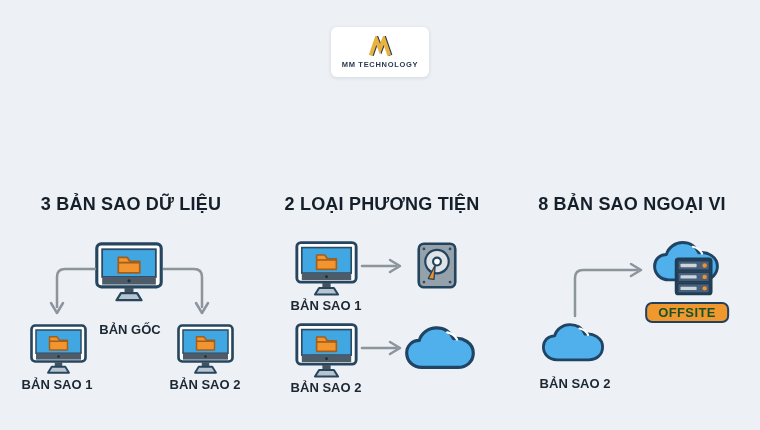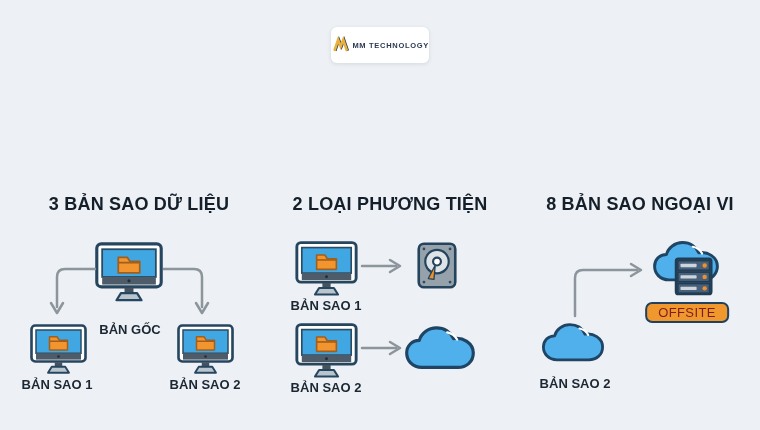--- a/index.html
+++ b/index.html
@@ -7,50 +7,50 @@
     position:relative;
     width:760px;height:430px;
     background:var(--background,#edf0f4);
     overflow:hidden;
     font-family:"Liberation Sans",sans-serif;
     margin:0 auto;
   }
   
   .logo-card{
     position:absolute;left:50%;top:27px;transform:translateX(-50%);
-    width:98px;height:36px;background:var(--card-white,#fff);
+    width:98px;height:50px;background:var(--card-white,#fff);
     border-radius:6px;box-shadow:0 1px 4px rgba(30,58,92,.12);
-    display:flex;flex-direction:row;align-items:center;justify-content:center;gap:2px;
+    display:flex;flex-direction:column;align-items:center;justify-content:center;gap:2px;
   }
   .logo-text{font-size:7.5px;font-weight:bold;letter-spacing:.7px;color:#2b3a52;white-space:nowrap;}
   
   .title{
     position:absolute;top:104px;left:0;right:0;text-align:center;
     font-size:40px;font-weight:bold;letter-spacing:-.5px;white-space:nowrap;
   }
   .title .t-main{color:var(--title-navy,#1e3a5c);}
   .title .t-accent{color:var(--title-orange,#f0982e);}
   
   .col-header{
     position:absolute;top:194px;transform:translateX(-50%);
     font-size:18px;font-weight:bold;letter-spacing:.2px;
-    color:var(--header-text,#141f2a);white-space:nowrap;margin-left:8px;
+    color:var(--header-text,#141f2a);white-space:nowrap;
   }
   
   .node-label{
     position:absolute;transform:translateX(-50%);
     font-size:13px;font-weight:bold;color:var(--label-text,#1b2733);white-space:nowrap;
   }
   .icon{position:absolute;}
   .arrow path{stroke:var(--arrow-gray,#8d959c);stroke-width:2.5;fill:none;stroke-linecap:round;stroke-linejoin:round;}
   .offsite-badge{
     position:absolute;left:687px;top:302px;transform:translateX(-50%);
     background:var(--badge-orange,#f0982e);
     border:2.5px solid #21415e;border-radius:7px;
-    color:#7f1d1d;font-weight:normal;font-size:13px;letter-spacing:.4px;
+    color:#14532d;font-weight:bold;font-size:13px;letter-spacing:.4px;
     padding:1px 11px;white-space:nowrap;
   }
   .col{display:contents;}
 </style>
 </head>
 <body>
 
 <svg width="0" height="0" style="position:absolute" aria-hidden="true">
   <defs>
     <symbol id="sym-computer" viewBox="0 0 76 68">

